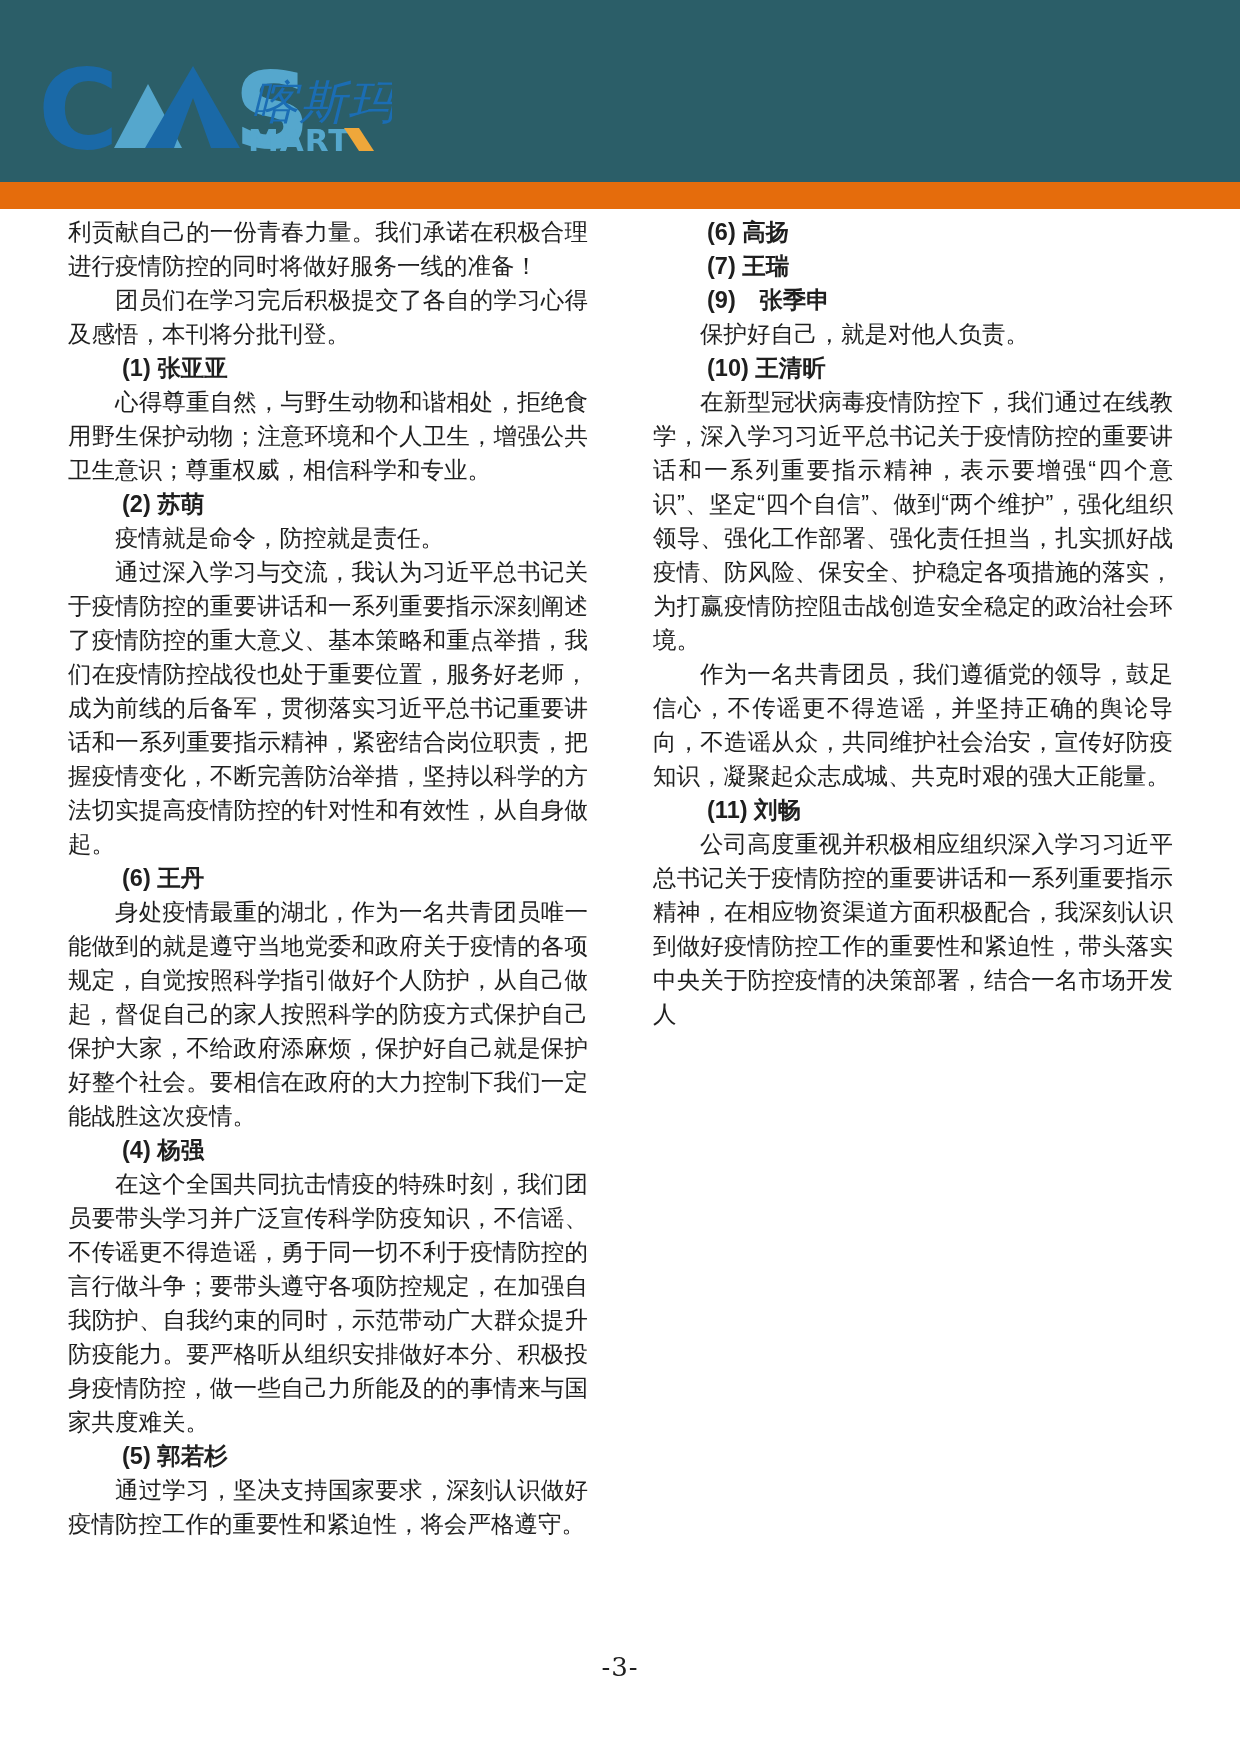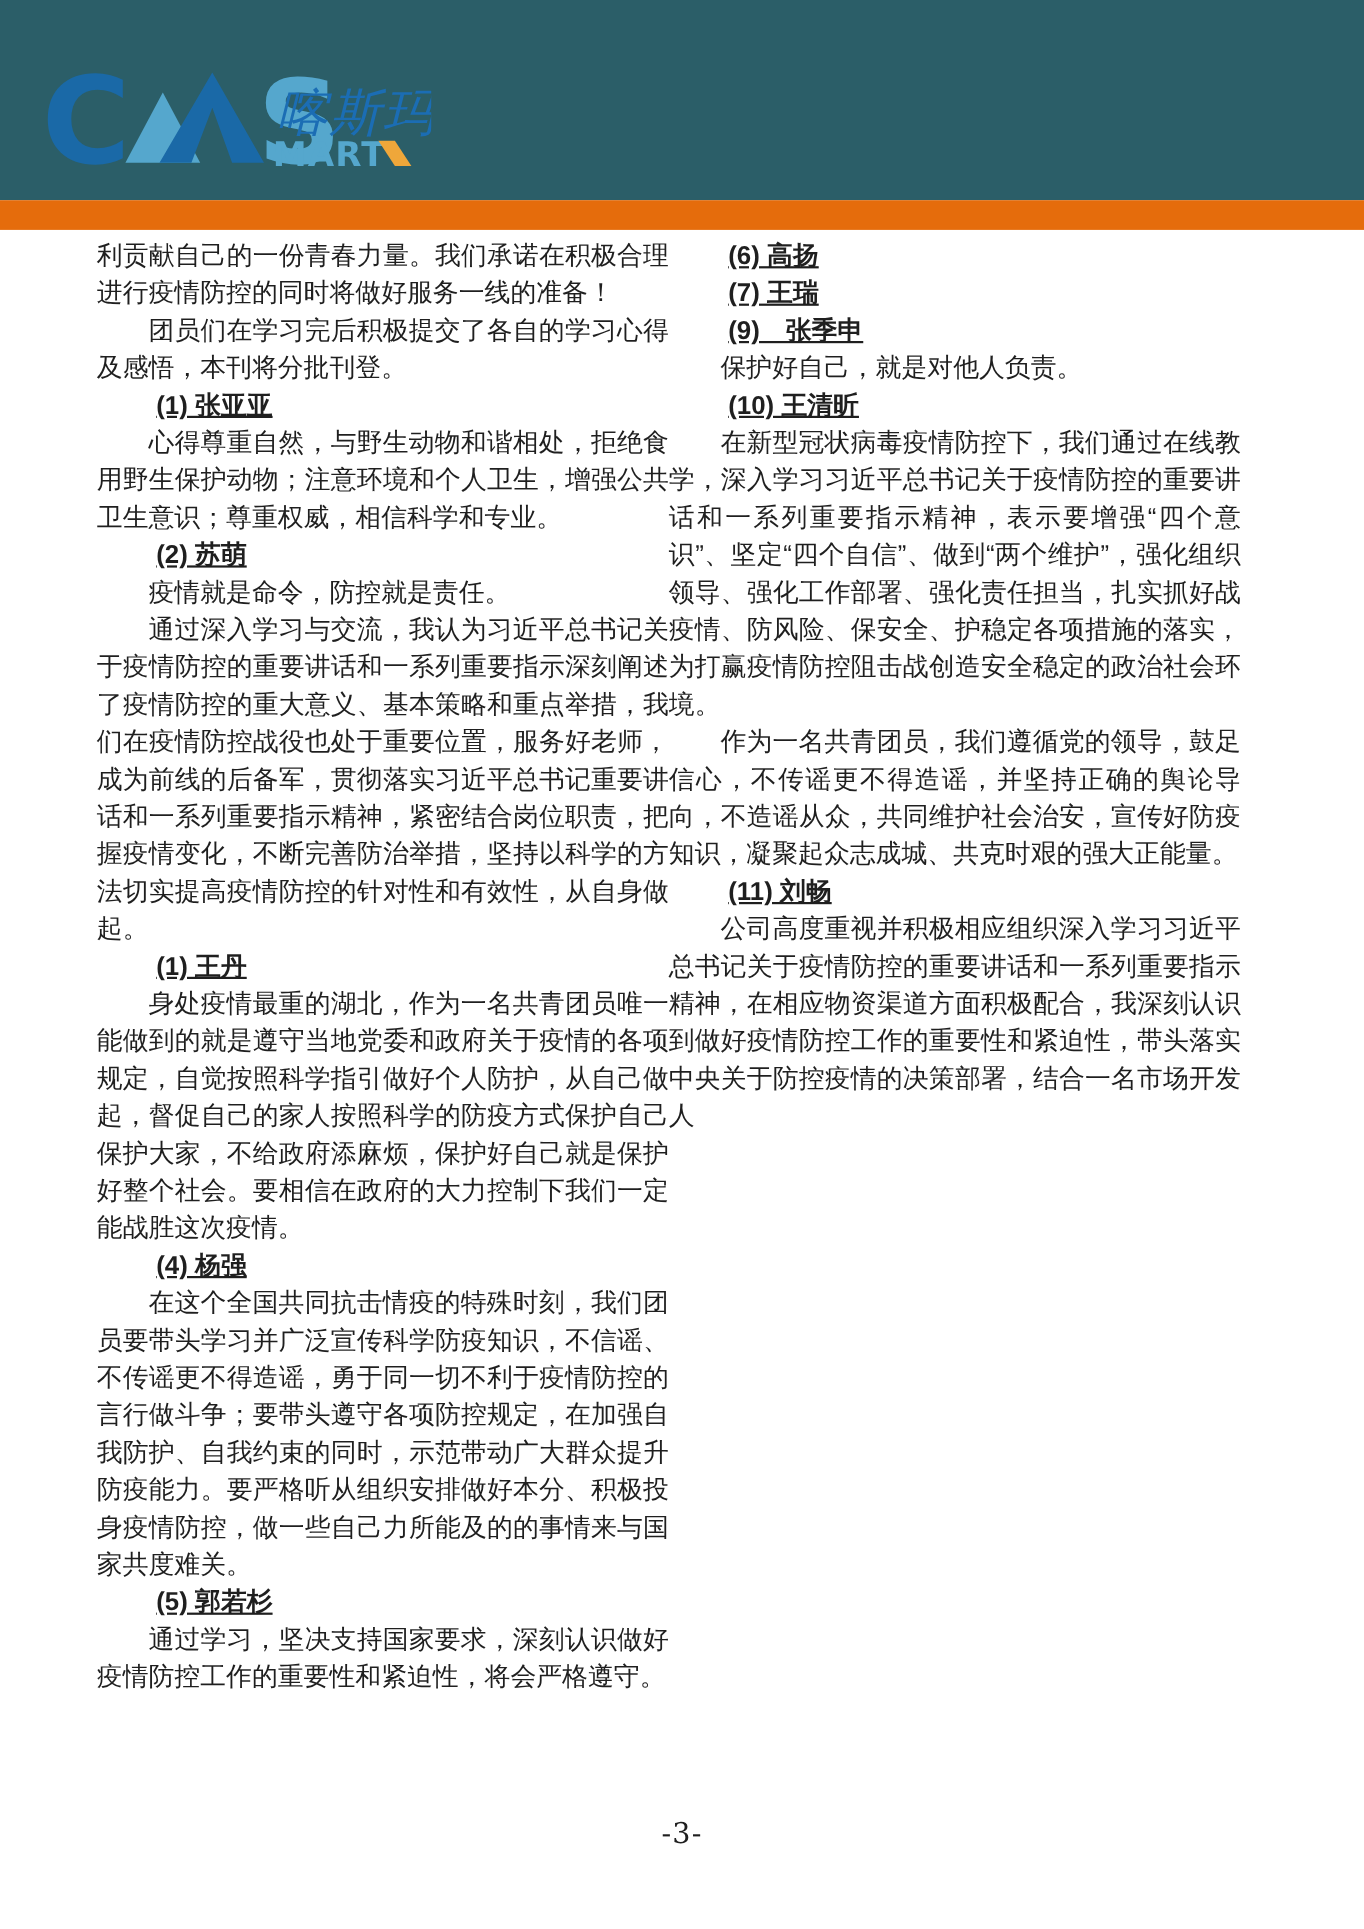--- a/index.html
+++ b/index.html
@@ -7,32 +7,32 @@
     position:relative; width:1240px; height:1754px; margin:0 auto;
     background:#ffffff; overflow:hidden;
     font-family:"Liberation Sans","DejaVu Sans",sans-serif;
   }
   
   .header-band { position:absolute; top:0; left:0; width:1240px; height:182px; background:#2b5e68; }
   .accent-bar  { position:absolute; top:182px; left:0; width:1240px; height:27px; background:#e56c0c; }
   .logo { position:absolute; top:64px; left:42px; width:350px; height:90px; }
   
   .columns {
-    position:absolute; top:215px; left:88px; width:1105px;
-    display:flex; 
+    position:absolute; top:215px; left:68px; width:1105px;
+    display:flex; gap:65px;
   }
   .col {
     width:520px; flex:0 0 520px;
     font-size:23.5px; line-height:34px; color:#1f1f1f;
     text-align:justify;
   }
   .col p, .col h3 { margin:0; padding:0; font-size:23.5px; line-height:34px; }
   .para { text-indent:2em; }
   .para.cont { text-indent:0; }
-  .heading { font-weight:bold; text-indent:2.3em;text-decoration:underline; }
+  .heading { font-weight:bold; text-indent:2.3em; }
   
   .page-number {
     position:absolute; top:1652px; left:0; width:1240px;
     text-align:center; font-family:"DejaVu Serif","Liberation Serif",serif;
     font-size:26px; color:#1f1f1f; letter-spacing:1px;
   }
 </style>
 </head>
 <body>
 
@@ -60,21 +60,21 @@
 
   <div class="columns">
     <div class="col">
         <p class="para cont">利贡献自己的一份青春力量。我们承诺在积极合理进行疫情防控的同时将做好服务一线的准备！</p>
         <p class="para">团员们在学习完后积极提交了各自的学习心得及感悟，本刊将分批刊登。</p>
         <h3 class="heading">(1) 张亚亚</h3>
         <p class="para">心得尊重自然，与野生动物和谐相处，拒绝食用野生保护动物；注意环境和个人卫生，增强公共卫生意识；尊重权威，相信科学和专业。</p>
         <h3 class="heading">(2) 苏萌</h3>
         <p class="para">疫情就是命令，防控就是责任。</p>
         <p class="para">通过深入学习与交流，我认为习近平总书记关于疫情防控的重要讲话和一系列重要指示深刻阐述了疫情防控的重大意义、基本策略和重点举措，我们在疫情防控战役也处于重要位置，服务好老师，成为前线的后备军，贯彻落实习近平总书记重要讲话和一系列重要指示精神，紧密结合岗位职责，把握疫情变化，不断完善防治举措，坚持以科学的方法切实提高疫情防控的针对性和有效性，从自身做起。</p>
-        <h3 class="heading">(1) 王丹</h3>
+        <h3 class="heading">(6) 王丹</h3>
         <p class="para">身处疫情最重的湖北，作为一名共青团员唯一能做到的就是遵守当地党委和政府关于疫情的各项规定，自觉按照科学指引做好个人防护，从自己做起，督促自己的家人按照科学的防疫方式保护自己保护大家，不给政府添麻烦，保护好自己就是保护好整个社会。要相信在政府的大力控制下我们一定能战胜这次疫情。</p>
         <h3 class="heading">(4) 杨强</h3>
         <p class="para">在这个全国共同抗击情疫的特殊时刻，我们团员要带头学习并广泛宣传科学防疫知识，不信谣、不传谣更不得造谣，勇于同一切不利于疫情防控的言行做斗争；要带头遵守各项防控规定，在加强自我防护、自我约束的同时，示范带动广大群众提升防疫能力。要严格听从组织安排做好本分、积极投身疫情防控，做一些自己力所能及的的事情来与国家共度难关。</p>
         <h3 class="heading">(5) 郭若杉</h3>
         <p class="para">通过学习，坚决支持国家要求，深刻认识做好疫情防控工作的重要性和紧迫性，将会严格遵守。</p>
       </div>
     <div class="col">
         <h3 class="heading">(6) 高扬</h3>
         <h3 class="heading">(7) 王瑞</h3>
         <h3 class="heading">(9)　张季申</h3>

